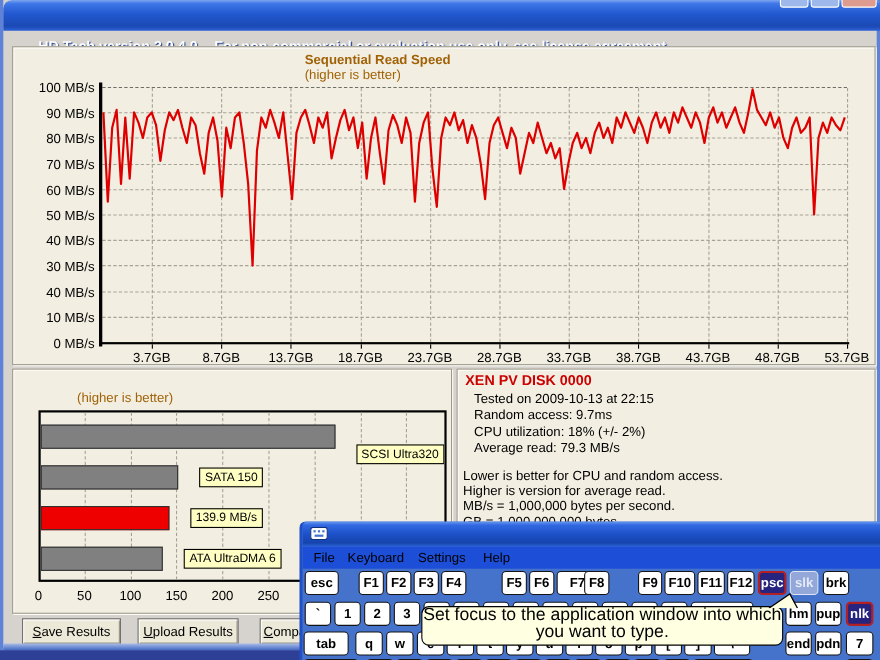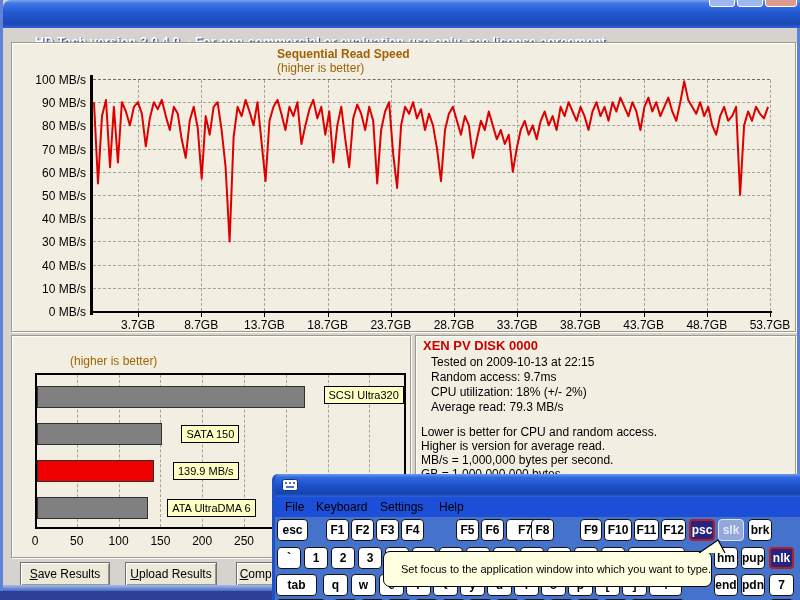--- a/index.html
+++ b/index.html
@@ -43,21 +43,21 @@
     text-shadow:1px 1px 1px #10307c;}
   #osk-menubar{left:0;top:23px;width:609px;height:20px;background:#1d4ed8;}
   .menu-item{font-size:12px;color:#000;line-height:20px;}
   .key{height:22px;background:#FFFFFF;border:1px solid #141414;border-radius:4px;
     box-sizing:border-box;color:#000;font-size:12px;font-weight:bold;
     display:flex;align-items:center;justify-content:center;}
   .key.navy{background:#26247E;color:#FFFFFF;border:2px solid #B32024;}
   .key.dis{background:#93A8D8;color:#E4EAF8;border:1px solid #DCE4F6;}
   .key.lock{background:#A6BAE8;}
   #tooltip{background:#FFFFE1;border:1px solid #000;border-radius:7px;
-    font-size:11px;color:#000;text-align:right;line-height:15px;padding-top:10px;
+    font-size:16px;color:#000;text-align:center;line-height:15px;
     box-sizing:border-box;z-index:20;}
 </style>
 </head>
 <body>
 
 <div id="screen">
 
   <div class="abs" id="main-win">
 
     <div class="abs" id="main-titlebar">
@@ -139,21 +139,21 @@
           <div class="abs" style="left: 23px; top: 37px; width: 371px; height: 156px; border: 2px solid rgb(0, 0, 0); box-sizing: border-box;"></div>
           <div class="abs grid-v" style="left: 64.8px; top: 39px; height: 152px;"></div>
           <div class="abs grid-v" style="left: 106.6px; top: 39px; height: 152px;"></div>
           <div class="abs grid-v" style="left: 148.4px; top: 39px; height: 152px;"></div>
           <div class="abs grid-v" style="left: 190.2px; top: 39px; height: 152px;"></div>
           <div class="abs grid-v" style="left: 232px; top: 39px; height: 152px;"></div>
           <div class="abs grid-v" style="left: 273.8px; top: 39px; height: 152px;"></div>
           <div class="abs grid-v" style="left: 315.6px; top: 39px; height: 152px;"></div>
           <div class="abs grid-v" style="left: 357.4px; top: 39px; height: 152px;"></div>
           <div class="abs" style="left: 25px; top: 50px; width: 267.52px; height: 22px; background: rgb(128, 128, 128); border: 1px solid rgb(48, 48, 48); box-sizing: border-box;"></div>
-          <div class="abs bar-label" style="left: 311.52px; top: 50px;">SCSI Ultra320</div>
+          <div class="abs bar-label" style="left: 311.52px; top: 68px;">SCSI Ultra320</div>
           <div class="abs" style="left: 25px; top: 87px; width: 125.4px; height: 22px; background: rgb(128, 128, 128); border: 1px solid rgb(48, 48, 48); box-sizing: border-box;"></div>
           <div class="abs bar-label" style="left: 169.4px; top: 89px;">SATA 150</div>
           <div class="abs" style="left: 25px; top: 124px; width: 116.956px; height: 22px; background: rgb(238, 0, 0); border: 1px solid rgb(48, 48, 48); box-sizing: border-box;"></div>
           <div class="abs bar-label" style="left: 160.956px; top: 126px;">139.9 MB/s</div>
           <div class="abs" style="left: 25px; top: 161px; width: 111.188px; height: 22px; background: rgb(128, 128, 128); border: 1px solid rgb(48, 48, 48); box-sizing: border-box;"></div>
           <div class="abs bar-label" style="left: 155.188px; top: 163px;">ATA UltraDMA 6</div>
           <div class="abs tick-label" style="left: 8px; top: 198px; width: 30px; text-align: center;">0</div>
           <div class="abs tick-label" style="left: 49.8px; top: 198px; width: 30px; text-align: center;">50</div>
           <div class="abs tick-label" style="left: 91.6px; top: 198px; width: 30px; text-align: center;">100</div>
           <div class="abs tick-label" style="left: 133.4px; top: 198px; width: 30px; text-align: center;">150</div>

